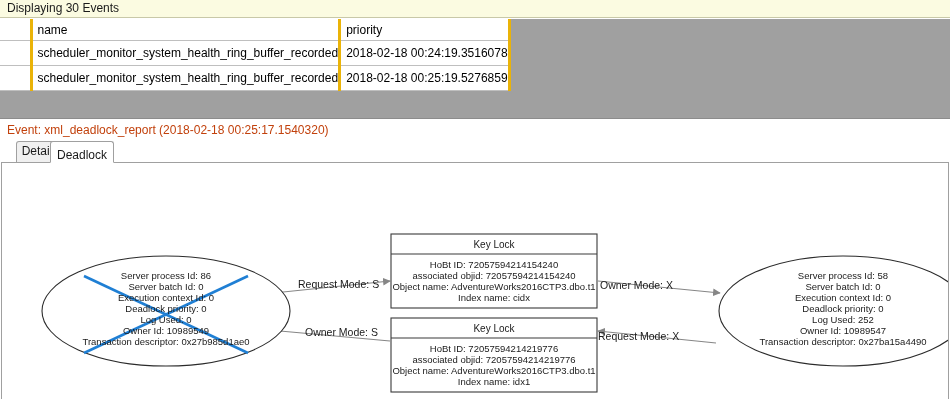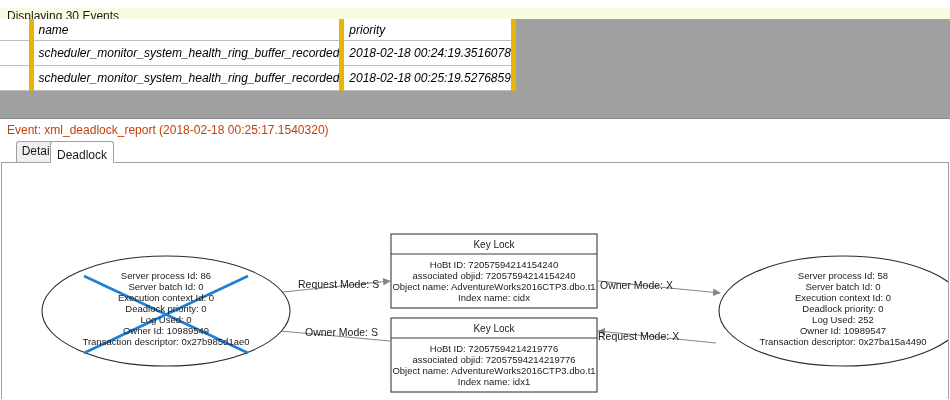--- a/index.html
+++ b/index.html
@@ -28,21 +28,20 @@
     left: 0; top: 0;
     width: 950px; height: 18px;
     background: #fbfbe1;
     border-bottom: 1px solid #c8c8a8;
     box-sizing: border-box;
     font-size: 12px;
     line-height: 17px;
     padding-left: 7px;
     color: #1a1a1a;
     white-space: nowrap;
-    margin-top: 8px;
   }
 
   
   .grid-wrap {
     position: absolute;
     left: 0; top: 19px;
     width: 950px; height: 100px;
     background: #a0a0a0;
     border-bottom: 1px solid #8c8c8c;
     box-sizing: border-box;
@@ -51,31 +50,30 @@
     border-collapse: collapse;
     table-layout: fixed;
     background: #ffffff;
     font-size: 12px;
   }
   table.grid col.c-sel { width: 31px; }
   table.grid col.c-name { width: 277px; }
   table.grid col.c-ts { width: 117px; }
 
   table.grid th, table.grid td {
-    border-right: 5px solid #eab308;
+    border-right: 3px solid #eab308;
     border-bottom: 1px solid #bfbfbf;
     height: 24px;
     padding: 0 0 0 5px;
     text-align: left;
     font-weight: normal;
     vertical-align: middle;
     white-space: nowrap;
     overflow: hidden;
     background: #ffffff;
-    font-style: italic;
   }
   table.grid tr.header th {
     height: 21px;
     color: #000000;
   }
   table.grid th.sel-head, table.grid td.sel-cell {
     padding: 0;
     text-align: center;
   }
   table.grid tr.row-selected td.sel-cell {

